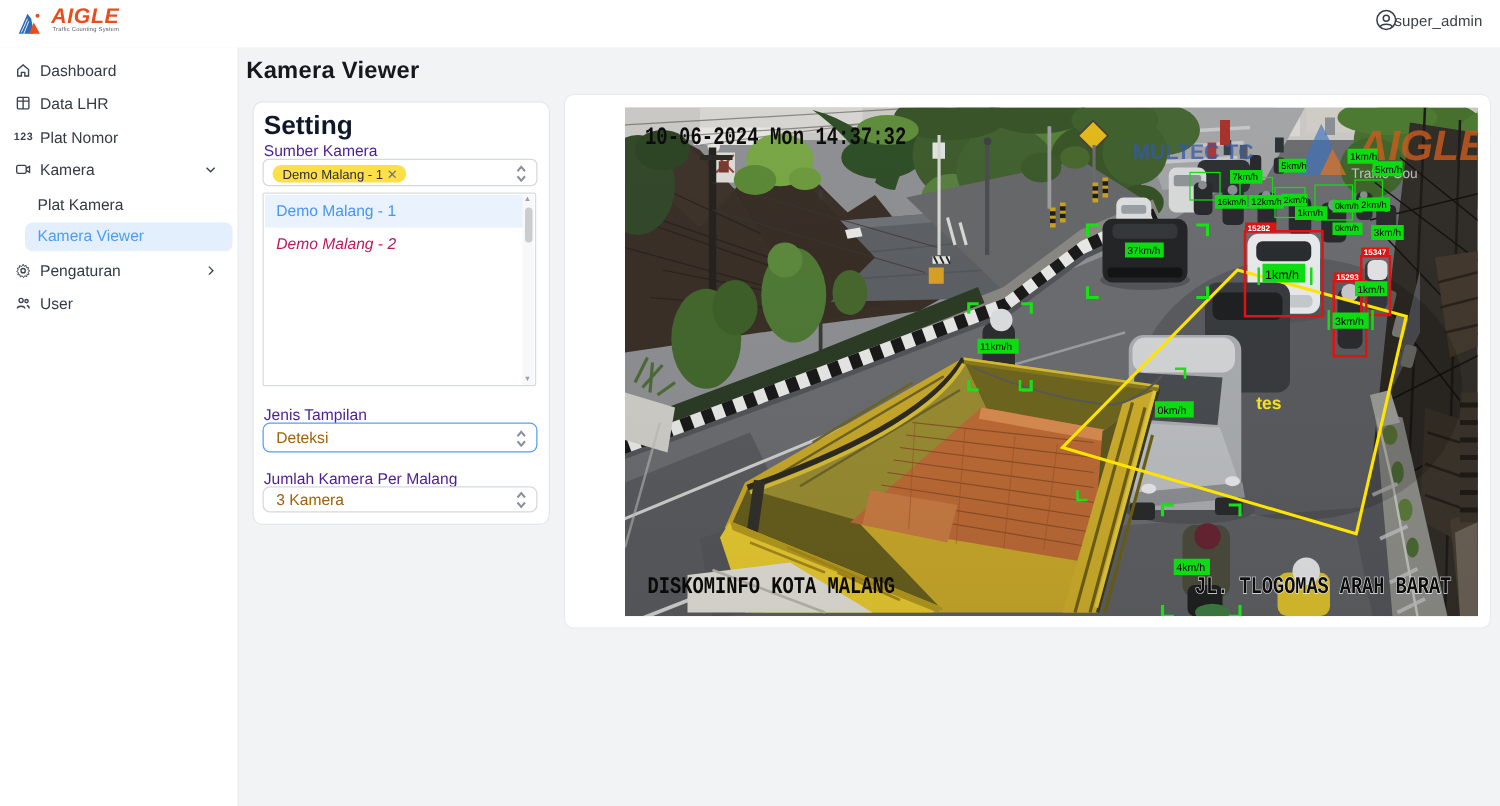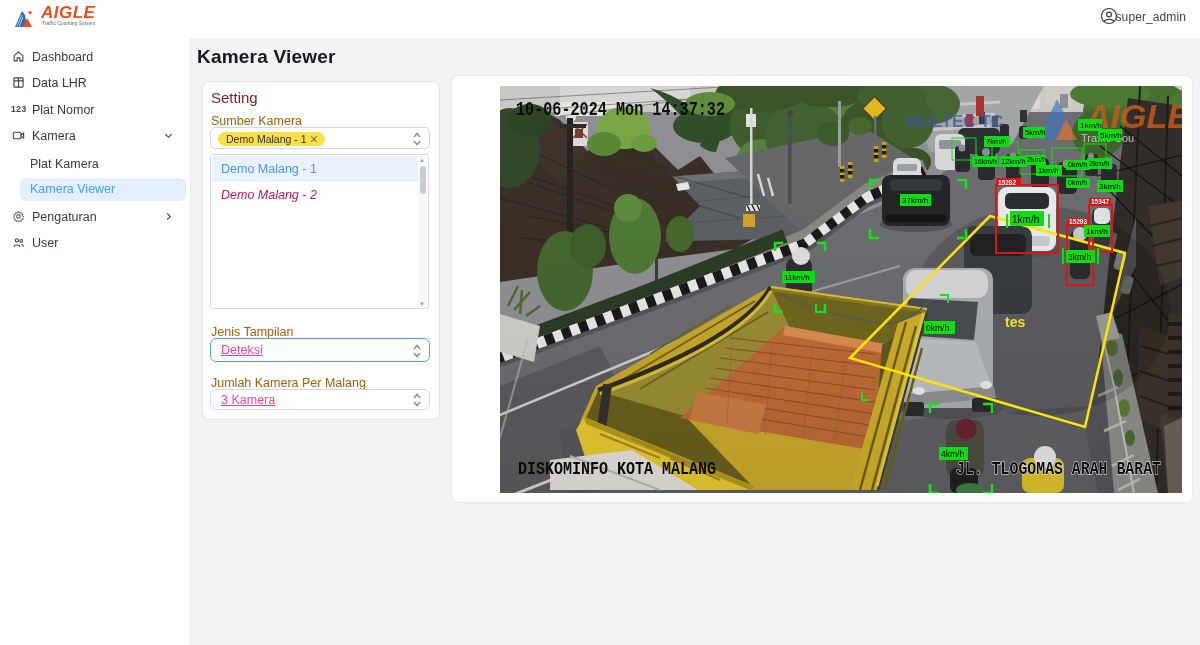--- a/index.html
+++ b/index.html
@@ -15,24 +15,24 @@
 .mi { position:absolute; left:0; width:191px; height:26px; font-size:12.5px; color:#343b47; }
 .mi .txt { position:absolute; left:32px; top:6px; }
 .mi .ic { position:absolute; left:12px; top:6px; width:13px; height:13px; }
 .mi .chev { position:absolute; right:17px; top:7px; width:11px; height:11px; }
 .smi { position:absolute; left:0; width:191px; height:24px; font-size:12.5px; color:#343b47; }
 .smi .txt { position:absolute; left:30px; top:5px; }
 #active-pill { position:absolute; left:20px; top:140px; width:166px; height:23px; background:#e4effd; border-radius:6px; }
 
 #h1 { position:absolute; left:197px; top:46px; font-size:19px; font-weight:bold; color:#16181d; letter-spacing:0.2px; }
 #card1 { position:absolute; left:202px; top:81px; width:238px; height:339px; background:#ffffff; border:1px solid #e3e6ea; border-radius:8px; }
-#card1 .title { position:absolute; left:8px; top:7px; font-size:15px; font-weight:normal; color:#7f1d1d; }
-.lbl { position:absolute; left:8px; font-size:12.5px; color:#a16207; }
+#card1 .title { position:absolute; left:8px; top:7px; font-size:21px; font-weight:bold; color:#0f172a; }
+.lbl { position:absolute; left:8px; font-size:12.5px; color:#4c1d95; }
 .selbox { position:absolute; left:7px; width:220px; background:#fff; border:1px solid #d5d9df; border-radius:5px; }
-.seltext { position:absolute; left:10px; font-size:12.5px; color:#ec4899;text-decoration:underline; }
+.seltext { position:absolute; left:10px; font-size:12.5px; color:#a16207; }
 .updown { position:absolute; right:8px; }
 #tag { position:absolute; left:7px; top:4px; height:14px; background:#fde047; border-radius:7px; font-size:10.5px; color:#2a2e35; padding:1px 7px 0 8px; }
 #listbox { position:absolute; left:7px; top:72px; width:219px; height:155px; background:#fff; border:1px solid #d8dbe0; border-radius:2px; }
 #opt1 { position:absolute; left:1px; top:1px; width:207px; height:26px; background:#eaf2fe; color:#4596f7; font-size:12.5px; }
 #opt2 { position:absolute; left:1px; top:27px; width:207px; height:26px; color:#be185d; font-size:12.5px;font-style:italic; }
 #sbar { position:absolute; right:1px; top:1px; width:9px; height:152px; background:#f7f8f9; }
 
 #card2 { position:absolute; left:451px; top:75px; width:742px; height:428px; background:#ffffff; border:1px solid #e8eaee; border-radius:8px; }
 #vid { position:absolute; left:463px; top:86px; width:719px; height:407px; overflow:hidden;padding-left:37px; }
 </style>

